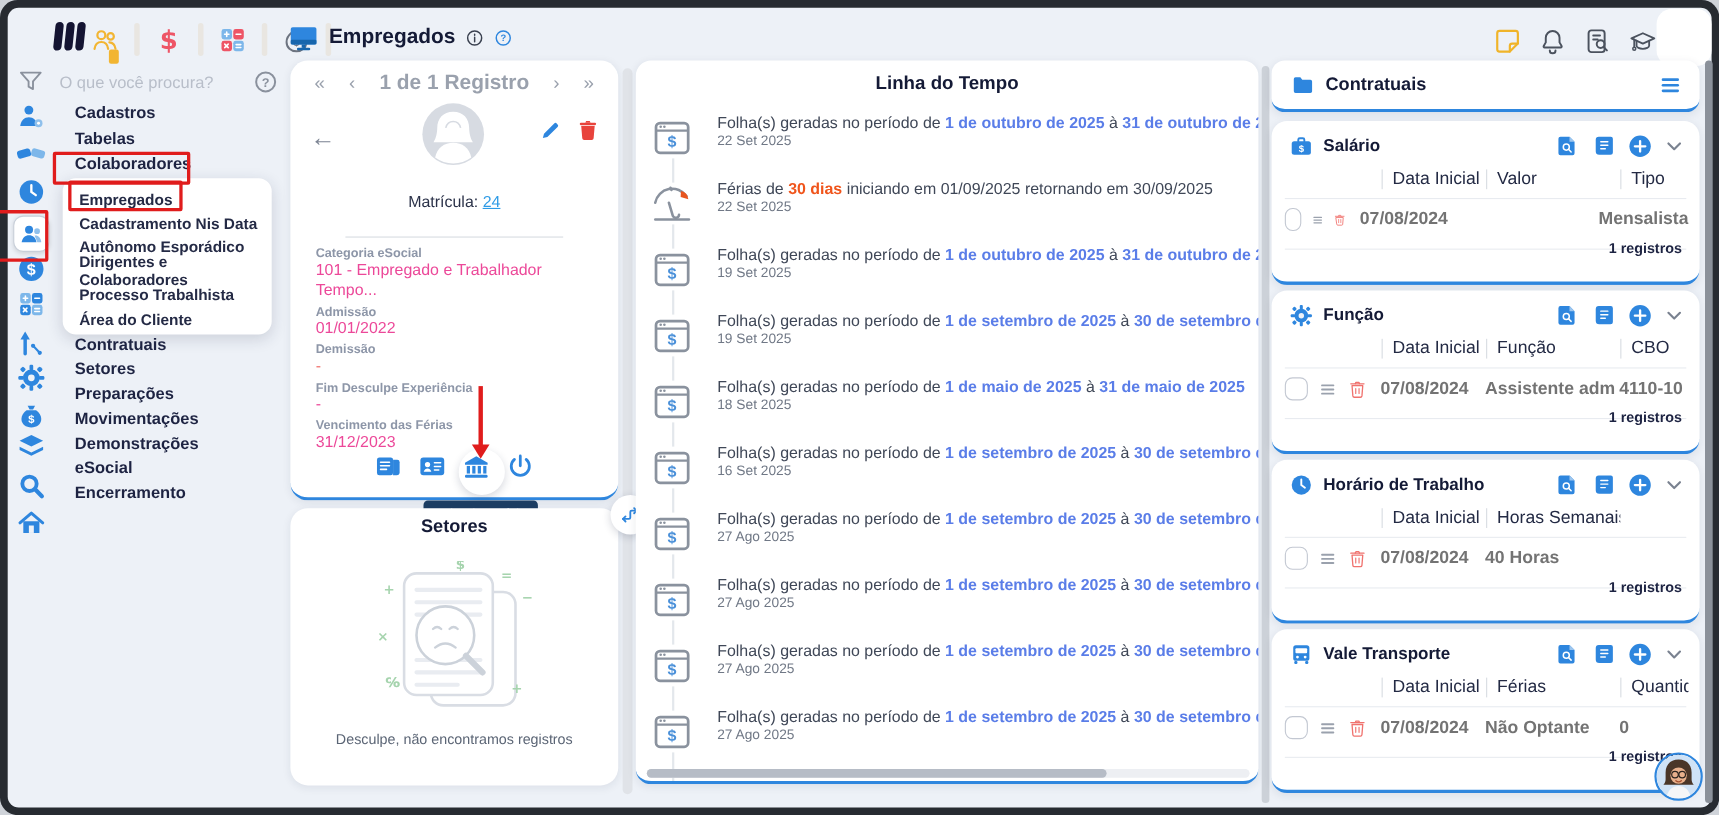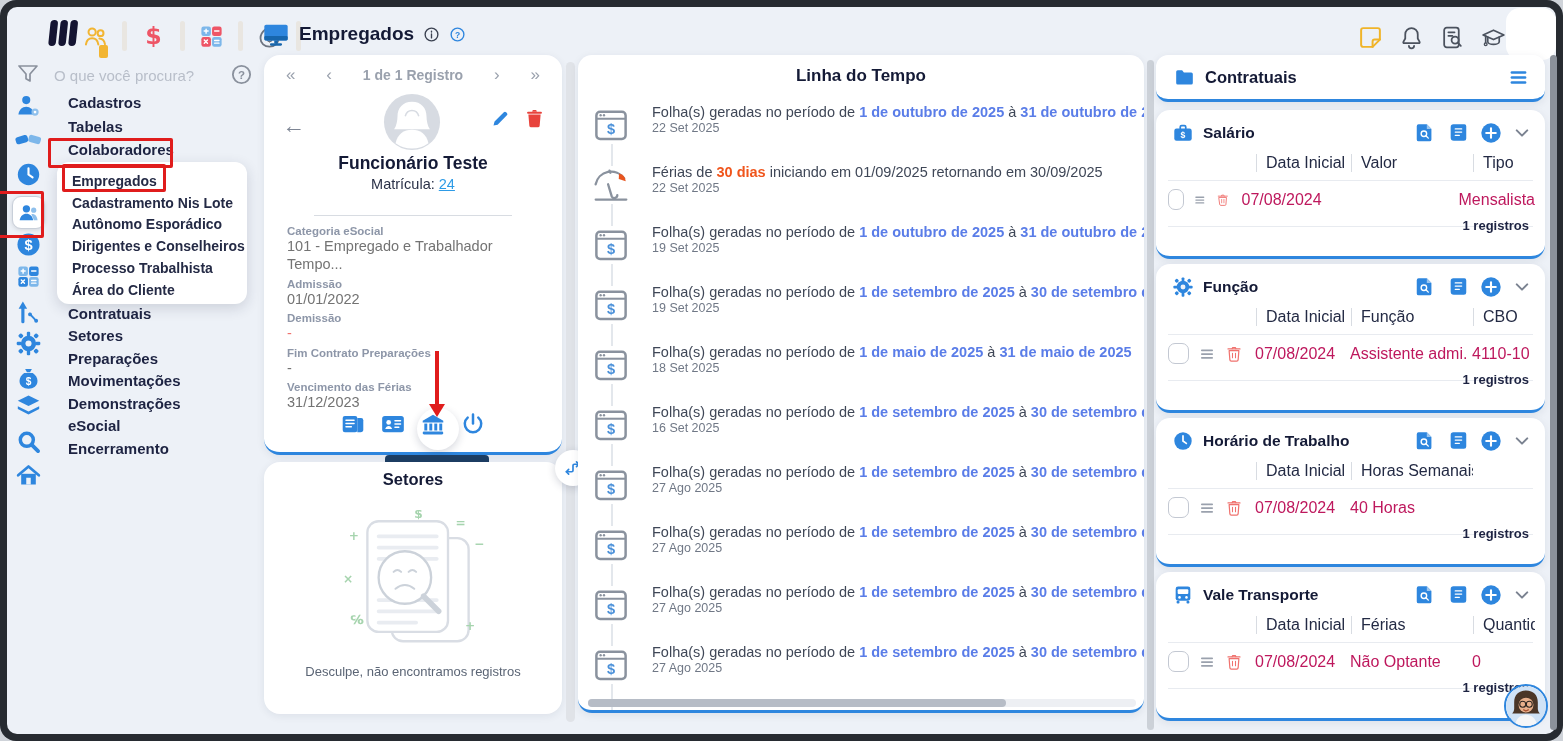--- a/index.html
+++ b/index.html
@@ -56,34 +56,34 @@
 
   
   .card{background:#fff;border-radius:16px;box-shadow:0 2px 8px rgba(30,40,70,.08);}
   .blue-edge{border-bottom:3px solid #2e86de;}
 
   
   .emp-card{left:264px;top:55px;width:298px;height:397px;}
   .pag{position:absolute;top:10px;left:0;width:100%;display:flex;align-items:center;justify-content:space-between;
     padding:0 22px;box-sizing:border-box;color:#9aa1ad;}
   .pag .pg{font-size:17px;cursor:pointer;}
-  .pag .pg-label{font-size:14px;font-weight:bold;color:#9aa1ad;}
+  .pag .pg-label{font-size:19px;font-weight:bold;color:#9aa1ad;}
   .emp-back{left:18px;top:57px;font-size:23px;color:#7d8594;}
   .emp-avatar{left:119px;top:38px;width:58px;height:58px;}
   .emp-edit{left:226px;top:53px;width:21px;height:21px;color:#2e86de;}
   .emp-del{left:260px;top:53px;width:21px;height:21px;color:#e8433c;}
   .emp-name{top:98px;width:100%;text-align:center;font-size:17.5px;font-weight:bold;color:#141a36;}
   .emp-line2{top:121px;width:100%;text-align:center;font-size:14.5px;color:#2a3148;}
   .emp-line3{top:141px;width:100%;text-align:center;font-size:14.5px;color:#2a3148;}
   .blue-val{color:#2e9be6;text-decoration:underline;}
   .emp-div{left:50px;top:160px;width:198px;height:1px;background:#d8dce2;}
   .emp-fields{left:23px;top:170px;width:260px;}
   .fld{margin-bottom:4.5px;}
   .fld-label{font-size:11.5px;font-weight:bold;color:#8d96a8;}
-  .fld-value{font-size:14.5px;color:#737373;line-height:18px;}
+  .fld-value{font-size:14.5px;color:#ec4899;line-height:18px;}
   .fld-value.val-danger{color:#f0726e;}
   .emp-actions{position:absolute;left:0;top:356px;width:100%;display:flex;justify-content:center;gap:14px;align-items:center;}
   .emp-actions .ai{width:26px;height:26px;color:#2e86de;}
   .bank-halo{left:153px;top:353px;width:42px;height:42px;background:#fff;border-radius:50%;
     box-shadow:0 3px 8px rgba(30,40,70,.18);}
   .tooltip{left:385px;top:455px;width:104px;height:24px;background:#1d3e63;border-radius:4px;color:#fff;
     font-size:13px;display:flex;align-items:center;justify-content:center;}
 
   
   .set-card{left:264px;top:462px;width:298px;height:252px;}
@@ -130,21 +130,21 @@
   .cell{font-size:16px;overflow:hidden;white-space:nowrap;}
   .cell.c0{width:95px}.cell.c1{width:122px}.cell.c2{flex:1}
   .rcard-cols{margin:10px 10px 0 100px;}
   .rcard-cols .cell{color:#232a44;font-weight:500;border-left:1px solid #d8dce2;padding-left:9px;box-sizing:border-box;}
   .rc-div{height:1px;background:#e8ebf0;margin:8px 12px 0 12px;}
   .rcard-row{display:flex;align-items:center;padding:8px 10px 8px 12px;}
   .chk{width:21px;height:21px;border:1.6px solid #c3c8d2;border-radius:7px;background:#fff;box-sizing:border-box;}
   .rowic{width:18px;height:18px;color:#9aa1ad;margin-left:9px;}
   .rowic.pink{color:#f0726e;}
   .rcard-row .cells{margin-left:9px;flex:1;}
-  .rcard-row .cell{color:#be185d;font-weight:400;padding-left:3px;box-sizing:border-box;}
+  .rcard-row .cell{color:#737373;font-weight:700;padding-left:3px;box-sizing:border-box;}
   .rc-foot{position:absolute;right:16px;top:108px;font-size:13px;font-weight:bold;color:#1d2342;}
 
   .user-avatar{left:1504px;top:684px;width:44px;height:44px;border-radius:50%;border:2px solid #2e86de;overflow:hidden;box-sizing:border-box;}
 </style>
 </head>
 <body>
 
 <div class="screen">
   <div class="bg"></div>
 
@@ -359,23 +359,23 @@
 
   <div class="abs menu-top">
 
   <div class="mi">Cadastros</div>
       <div class="mi">Tabelas</div>
       <div class="mi">Colaboradores</div>
     </div>
   <div class="abs submenu">
 
   <div class="mi">Empregados</div>
-      <div class="mi">Cadastramento Nis Lote</div>
+      <div class="mi">Cadastramento Nis Data</div>
       <div class="mi">Autônomo Esporádico</div>
-      <div class="mi">Dirigentes e Conselheiros</div>
+      <div class="mi">Dirigentes e Colaboradores</div>
       <div class="mi">Processo Trabalhista</div>
       <div class="mi">Área do Cliente</div>
     </div>
   <div class="abs menu-bottom">
 
   <div class="mi">Contratuais</div>
       <div class="mi">Setores</div>
       <div class="mi">Preparações</div>
       <div class="mi">Movimentações</div>
       <div class="mi">Demonstrações</div>
@@ -410,41 +410,40 @@
           <path d="M4 20l1.2-4.5L15.8 4.9a1.8 1.8 0 0 1 2.6 0l.9.9a1.8 1.8 0 0 1 0 2.6L8.7 19 4 20z" fill="currentColor"></path>
         </svg>
       </span>
     <span class="abs emp-del ic">
         <svg xmlns="http://www.w3.org/2000/svg" viewBox="0 0 24 24">
           <path d="M5 7.5h14l-1.1 12.7a2 2 0 0 1-2 1.8H8.1a2 2 0 0 1-2-1.8z" fill="currentColor"></path>
           <rect x="3.5" y="4.2" width="17" height="2.4" rx="1.2" fill="currentColor"></rect>
           <path d="M9.3 4.2l.8-1.8h3.8l.8 1.8z" fill="currentColor"></path>
         </svg>
       </span>
-    <div class="abs emp-name">Funcionário Teste</div>
     <div class="abs emp-line2">
       <span>Matrícula:</span> <span class="blue-val">24</span>
     </div>
     <div class="abs emp-div"></div>
     <div class="abs emp-fields">
 
     <div class="fld">
         <div class="fld-label">Categoria eSocial</div>
         <div class="fld-value">101 - Empregado e Trabalhador Tempo...</div>
       </div>
         <div class="fld">
         <div class="fld-label">Admissão</div>
         <div class="fld-value">01/01/2022</div>
       </div>
         <div class="fld">
         <div class="fld-label">Demissão</div>
         <div class="fld-value val-danger">-</div>
       </div>
         <div class="fld">
-        <div class="fld-label">Fim Contrato Preparações</div>
+        <div class="fld-label">Fim Desculpe Experiência</div>
         <div class="fld-value">-</div>
       </div>
         <div class="fld">
         <div class="fld-label">Vencimento das Férias</div>
         <div class="fld-value">31/12/2023</div>
       </div>
       </div>
     <span class="abs bank-halo"></span>
     <div class="emp-actions">
       <span class="ai ic">

